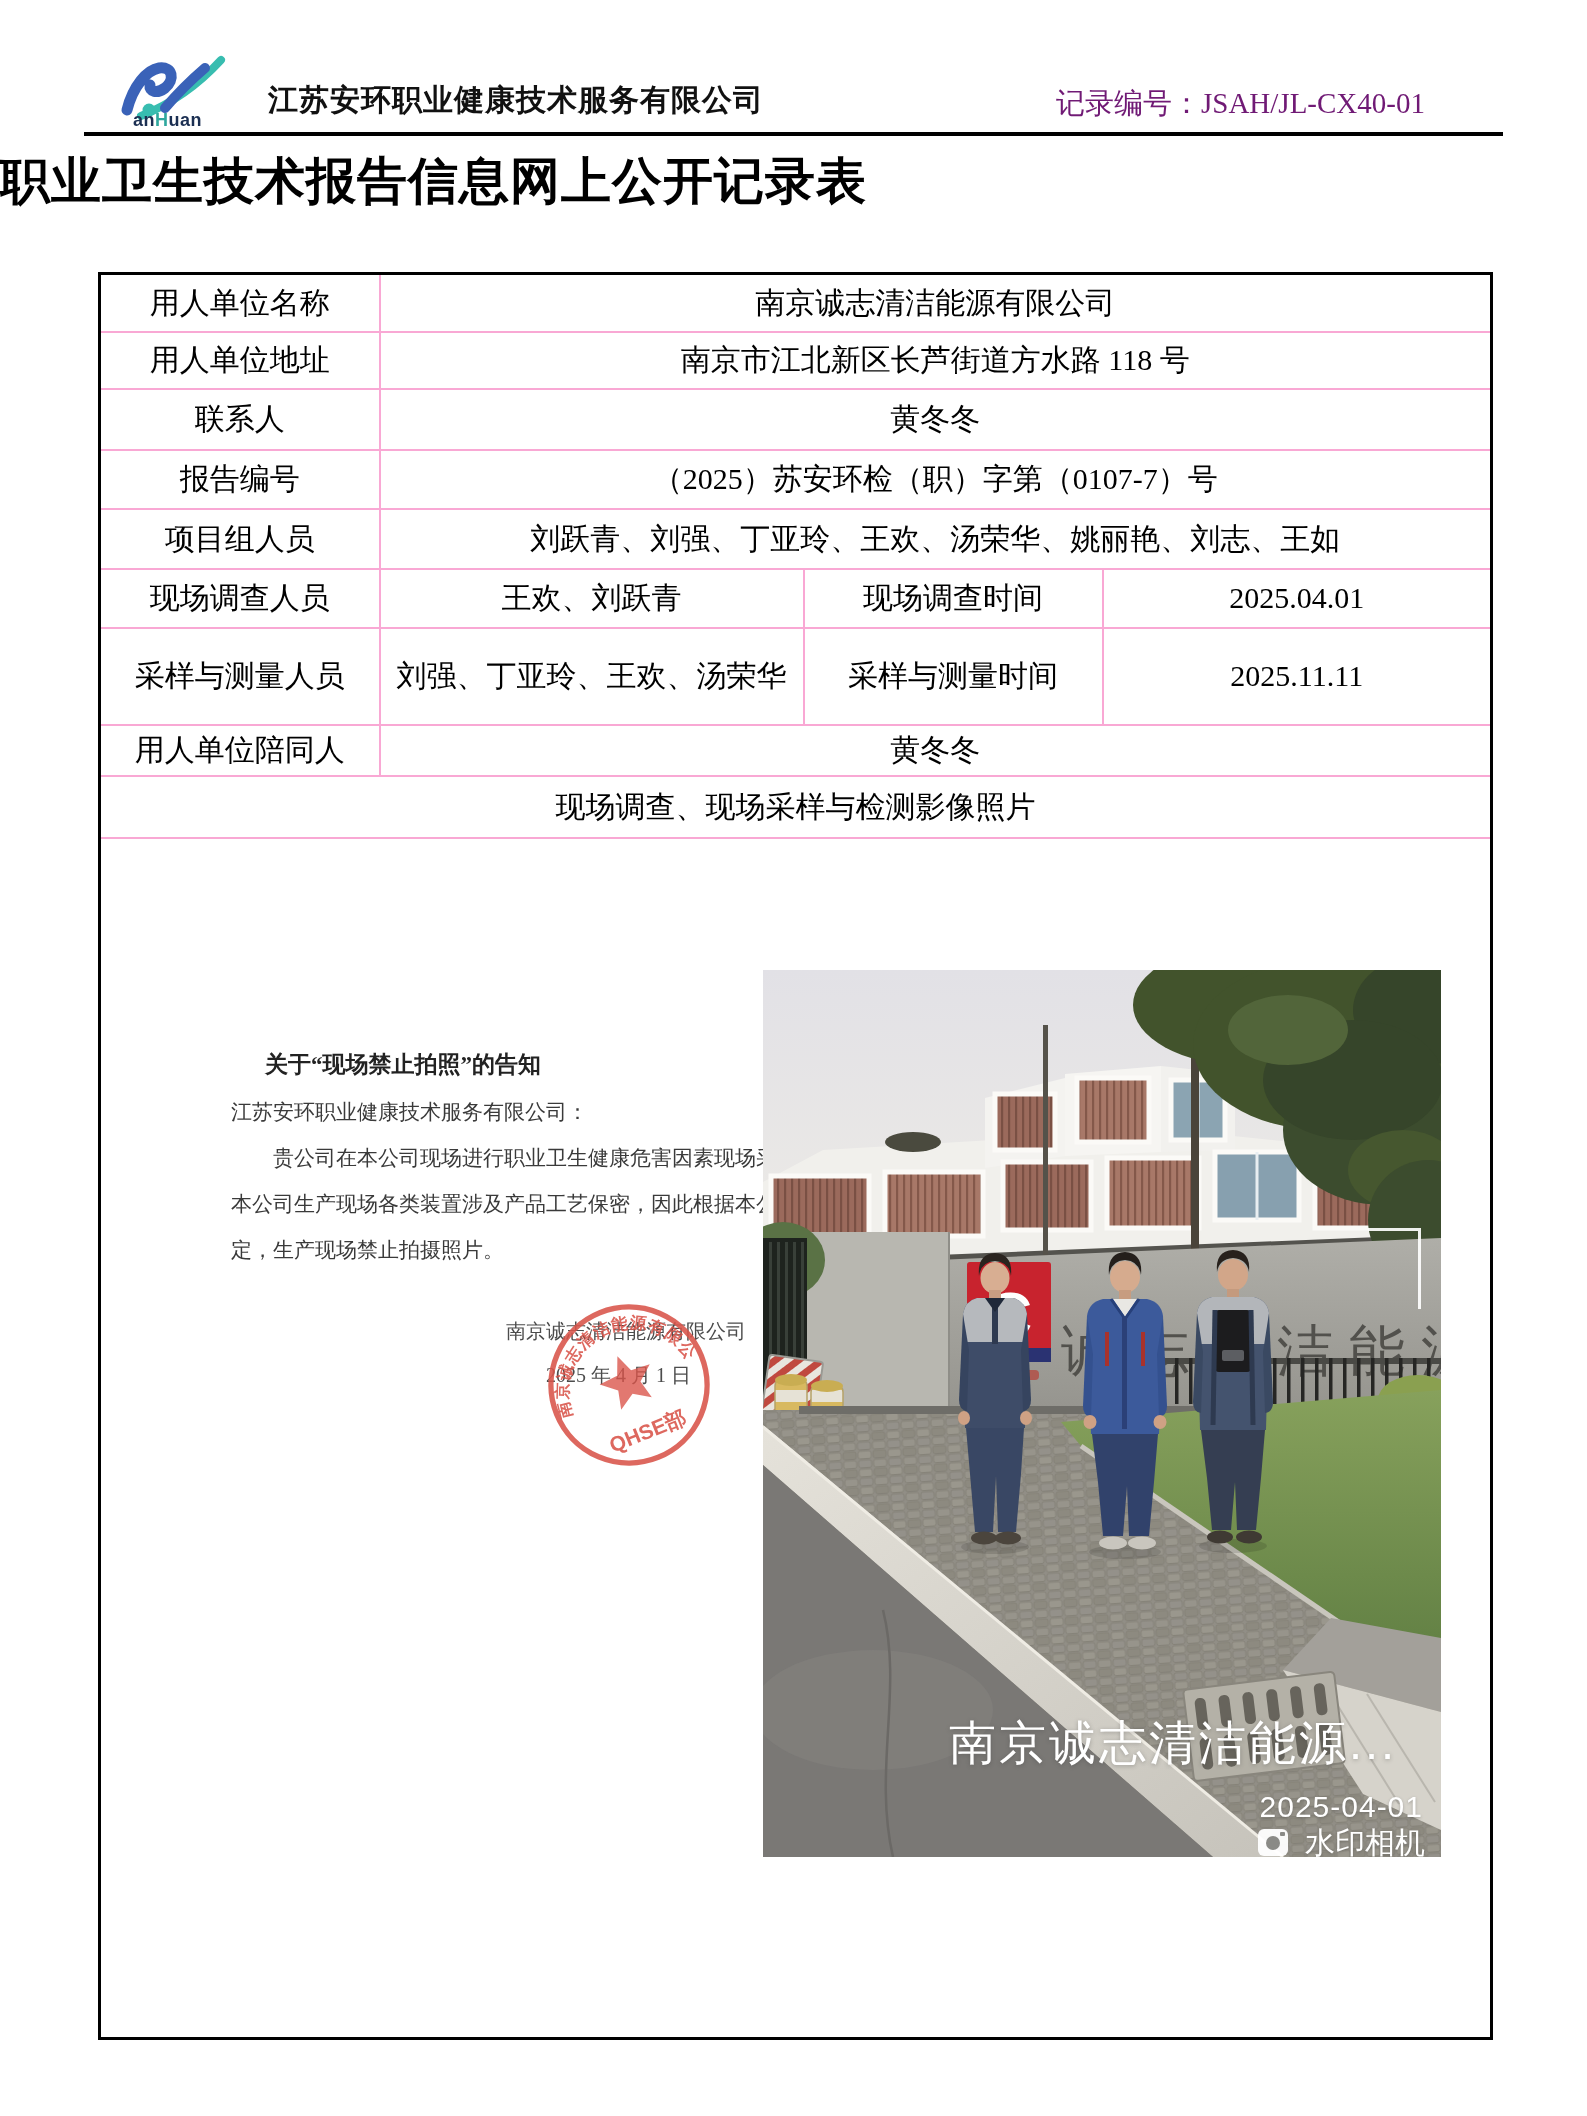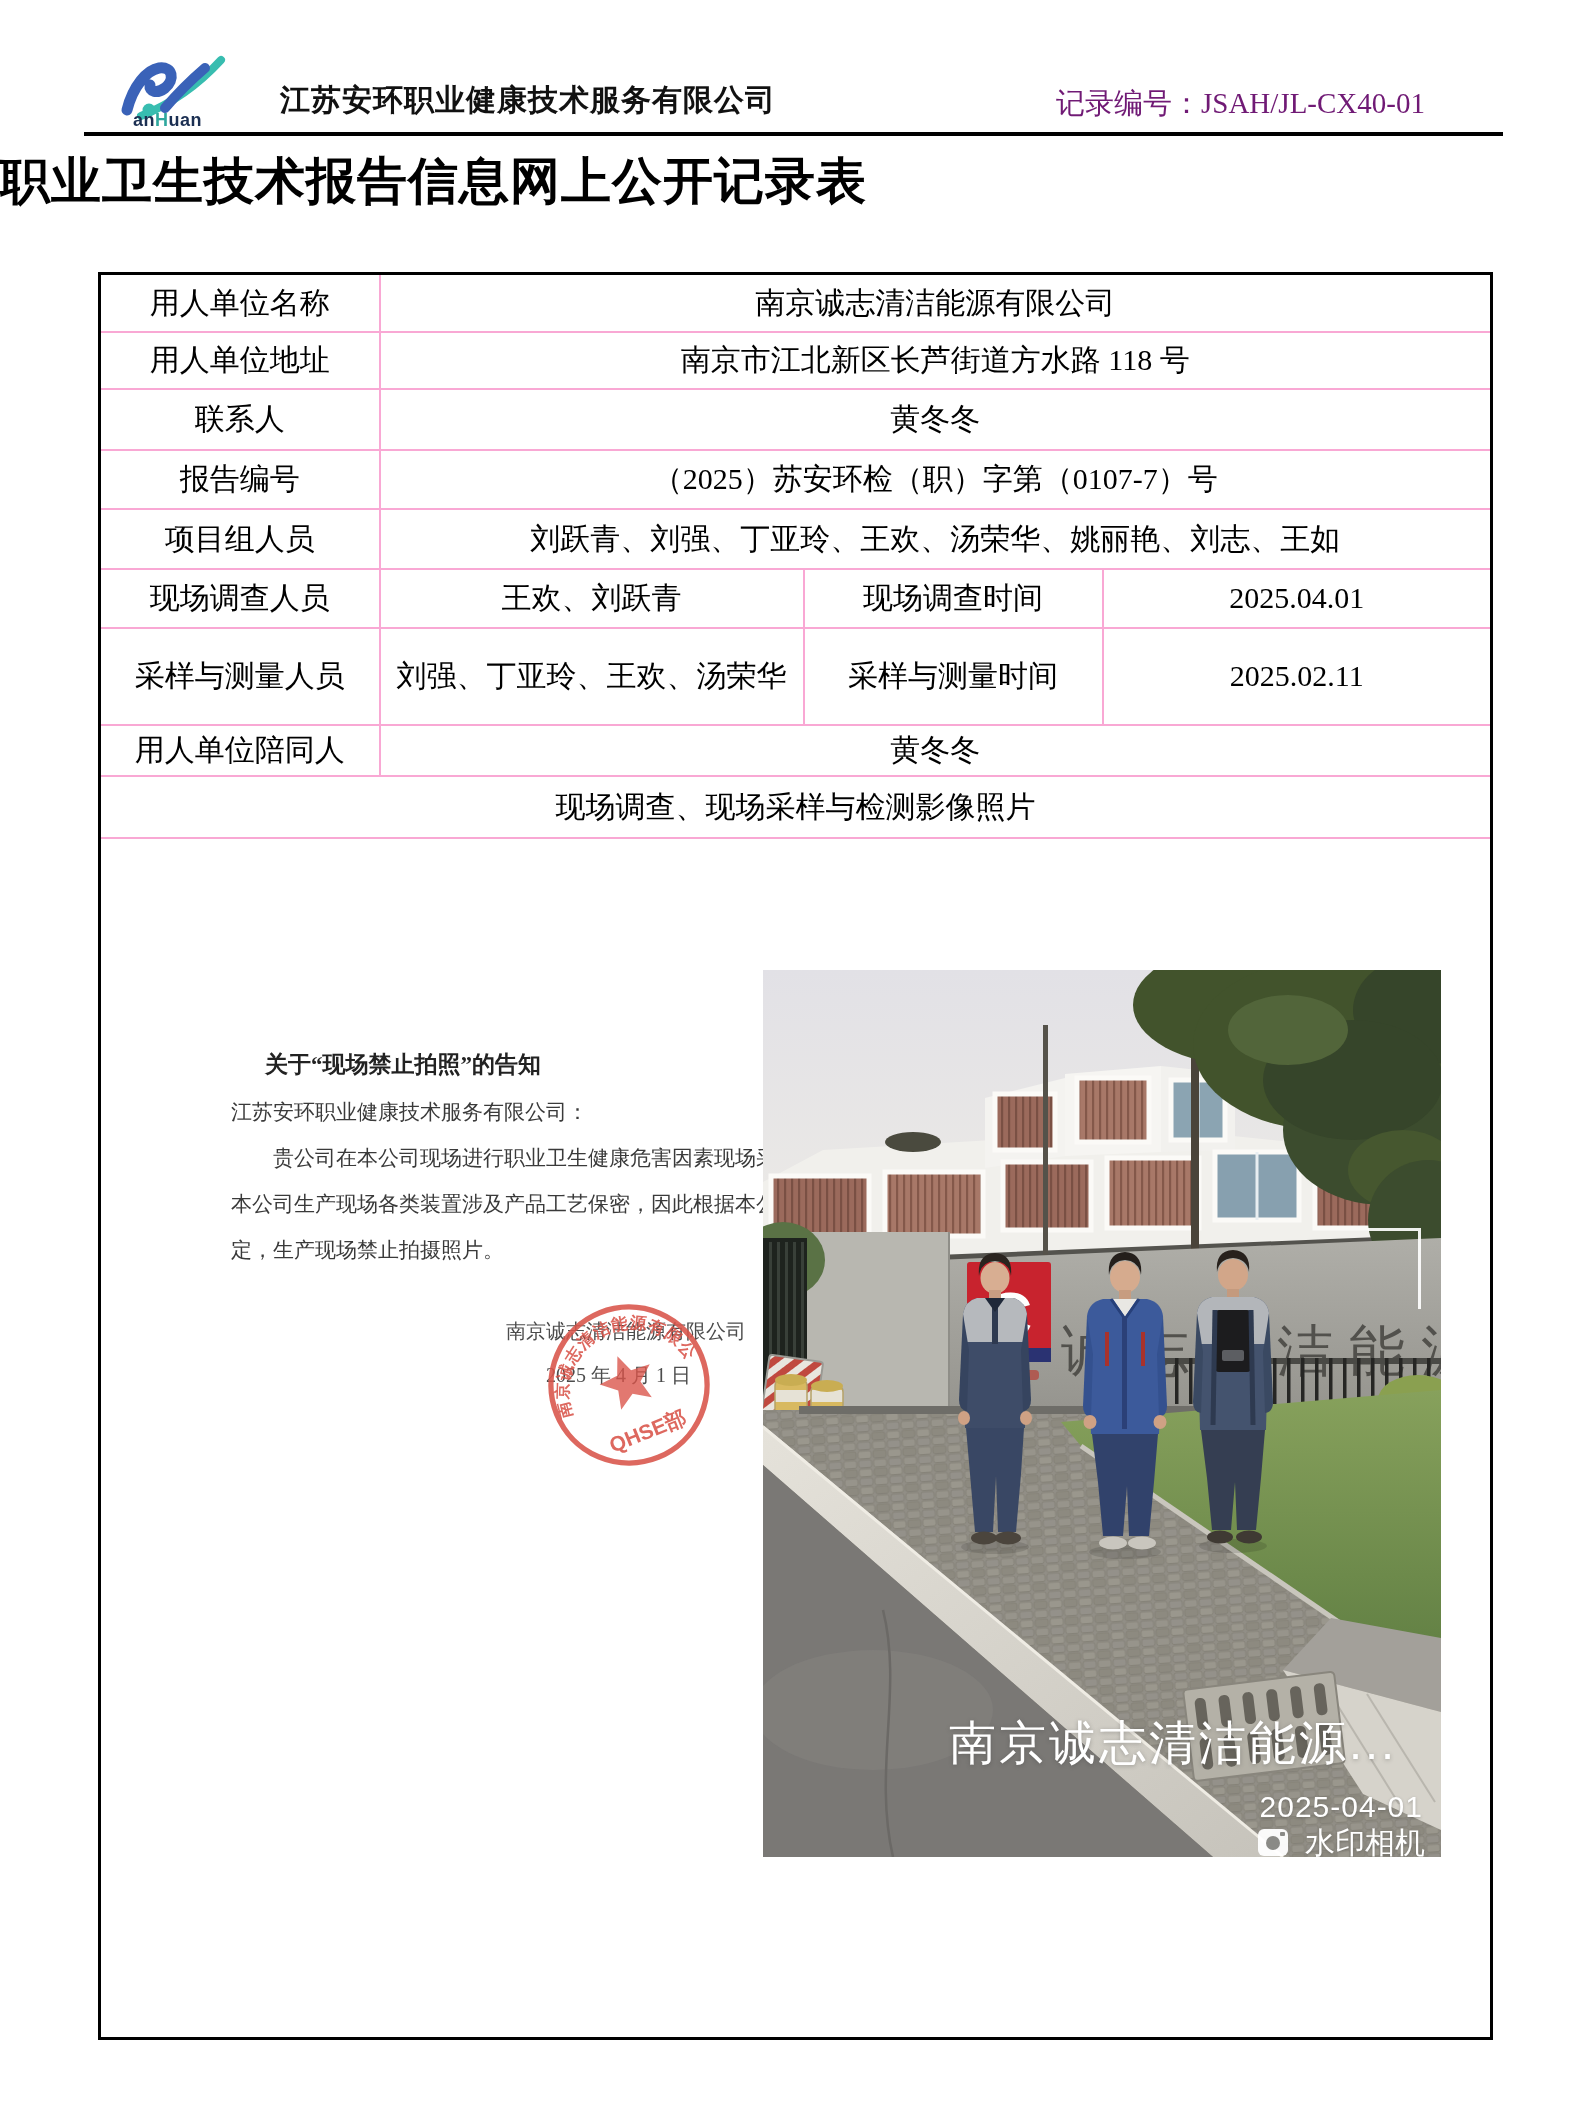--- a/index.html
+++ b/index.html
@@ -5,21 +5,21 @@
   html,body{margin:0;padding:0;background:#ffffff;}
   .page{position:relative;width:1587px;height:2116px;background:#fff;overflow:hidden;
         font-family:"Liberation Serif","DejaVu Serif",serif;color:#000;}
 
   
   .logo{position:absolute;left:113px;top:54px;width:160px;height:76px;}
   .logo svg{position:absolute;left:0;top:0;}
   .logo-word{position:absolute;left:20px;top:56px;font-family:"Liberation Sans","DejaVu Sans",sans-serif;
              font-weight:bold;font-size:18px;letter-spacing:.5px;color:#1b2f52;}
   .logo-word .mid{color:#2fa89e;}
-  .hdr-company{position:absolute;left:280px;top:80px;font-family:"Liberation Sans","DejaVu Sans",sans-serif;
+  .hdr-company{position:absolute;left:268px;top:80px;font-family:"Liberation Sans","DejaVu Sans",sans-serif;
                font-weight:bold;font-size:30px;letter-spacing:1px;color:#111;white-space:nowrap;}
   .hdr-record{position:absolute;left:1056px;top:84px;font-size:29px;color:#701a75;white-space:nowrap;}
   .hdr-rule{position:absolute;left:84px;top:132px;width:1419px;height:4px;background:#000;}
 
   
   .doc-title{position:absolute;left:0;top:148px;width:1587px;text-align:left;margin:0;
              font-family:"Liberation Sans","DejaVu Sans",sans-serif;font-weight:bold;
              font-size:50px;letter-spacing:1px;color:#000;}
 
   
@@ -116,21 +116,21 @@
     <tr style="height:59px">
       <td class="lab">现场调查人员</td>
       <td>王欢、刘跃青</td>
       <td>现场调查时间</td>
       <td>2025.04.01</td>
     </tr>
     <tr style="height:97px">
       <td class="lab">采样与测量人员</td>
       <td class="wrapcell">刘强、丁亚玲、王欢、汤荣华</td>
       <td>采样与测量时间</td>
-      <td>2025.02.11</td>
+      <td>2025.11.11</td>
     </tr>
     <tr style="height:51px">
       <td class="lab">用人单位陪同人</td>
       <td colspan="3">黄冬冬</td>
     </tr>
     <tr style="height:62px">
       <td colspan="4">现场调查、现场采样与检测影像照片</td>
     </tr>
     <tr>
       <td colspan="4" class="media-cell">

